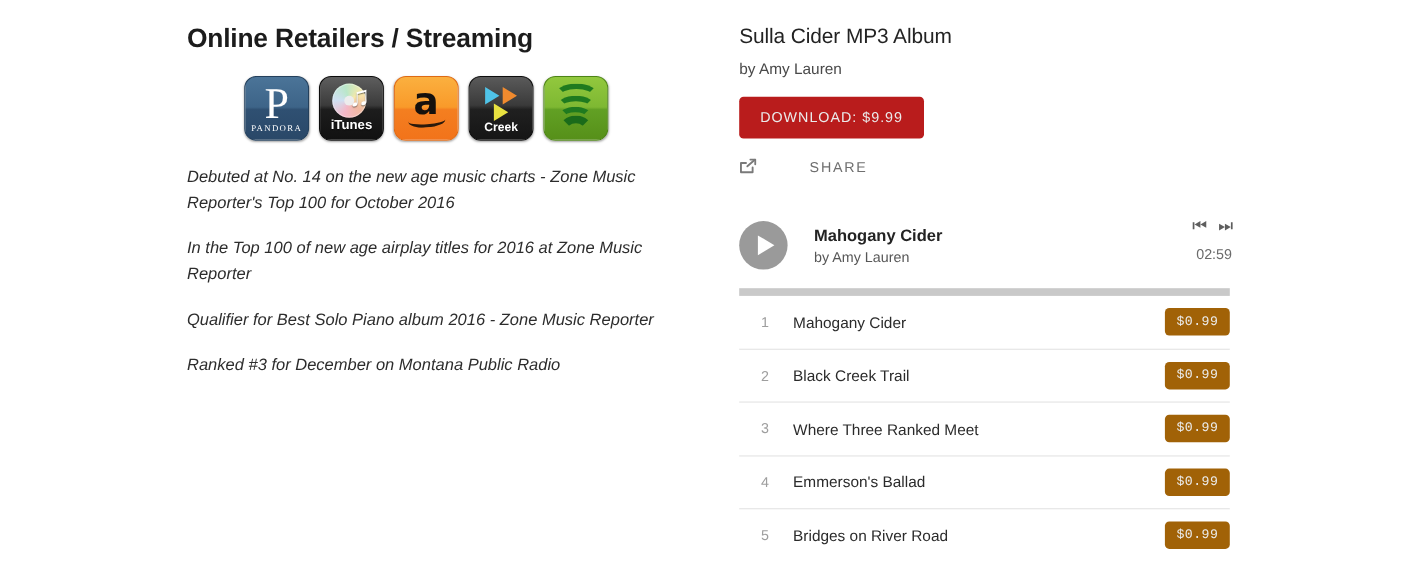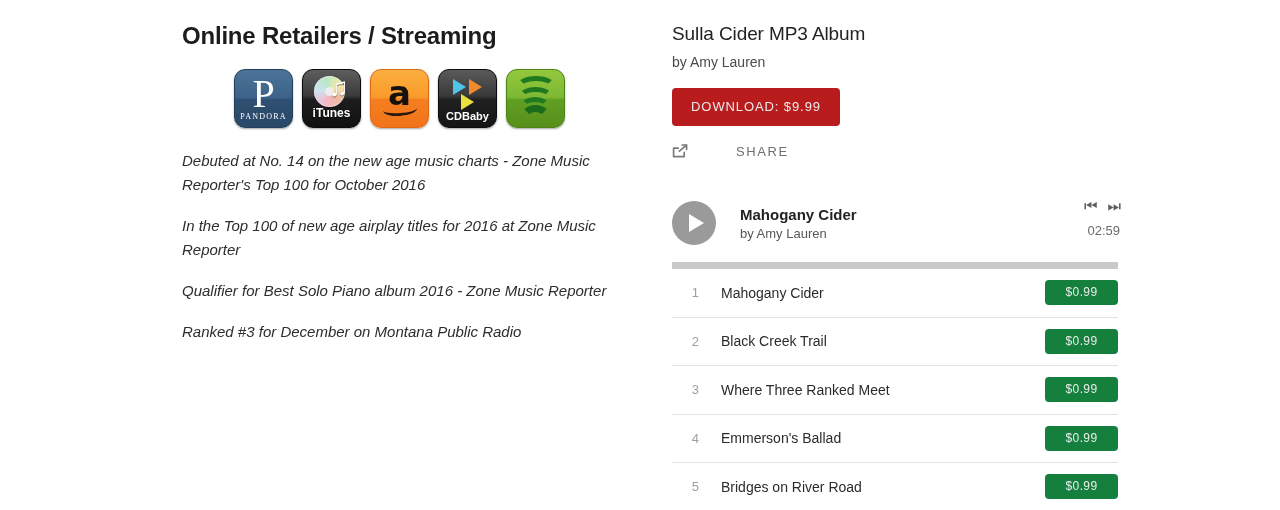--- a/index.html
+++ b/index.html
@@ -17,21 +17,20 @@
     height: 510px;
     background: #ffffff;
   }
 
   
   .left-col {
     position: absolute;
     left: 170px;
     top: 0;
     width: 470px;
-    margin-left: 12px;
   }
   .retailers-heading {
     font-size: 24px;
     font-weight: bold;
     color: #1c1c1c;
     letter-spacing: -0.2px;
     margin-top: 20px;
     line-height: 1.3;
   }
   .retailer-icons {
@@ -349,32 +348,32 @@
     text-align: right;
     flex: 0 0 auto;
   }
   .track-title {
     margin-left: 22px;
     font-size: 14px;
     color: #2b2b2b;
     flex: 1 1 auto;
   }
   .track-price {
-    width: 73px;
+    width: 59px;
     height: 25px;
     line-height: 25px;
     text-align: center;
-    background: #15803d;
+    background: #a16207;
     color: #ebebeb;
     font-size: 12px;
     border: none;
     border-radius: 4px;
     cursor: pointer;
     flex: 0 0 auto;
-    font-family: Liberation Sans, sans-serif;
+    font-family: Liberation Mono, monospace;
     letter-spacing: 0.4px;
   }
 </style>
 </head>
 <body>
 
 <div class="page">
 
   <div class="left-col">
 
@@ -395,21 +394,21 @@
 
       <div class="retailer-icon ico-amazon">
         <span class="a-letter">a</span>
         <span class="swoosh"></span>
       </div>
 
       <div class="retailer-icon ico-cdbaby">
         <span class="tri tri-blue"></span>
         <span class="tri tri-orange"></span>
         <span class="tri tri-yellow"></span>
-        <span class="label">CDBaby</span>
+        <span class="label">Creek</span>
       </div>
 
       <div class="retailer-icon ico-spotify">
         <span class="wave w1"></span>
         <span class="wave w2"></span>
         <span class="wave w3"></span>
         <span class="wave w4"></span>
       </div>
 
     </div>

